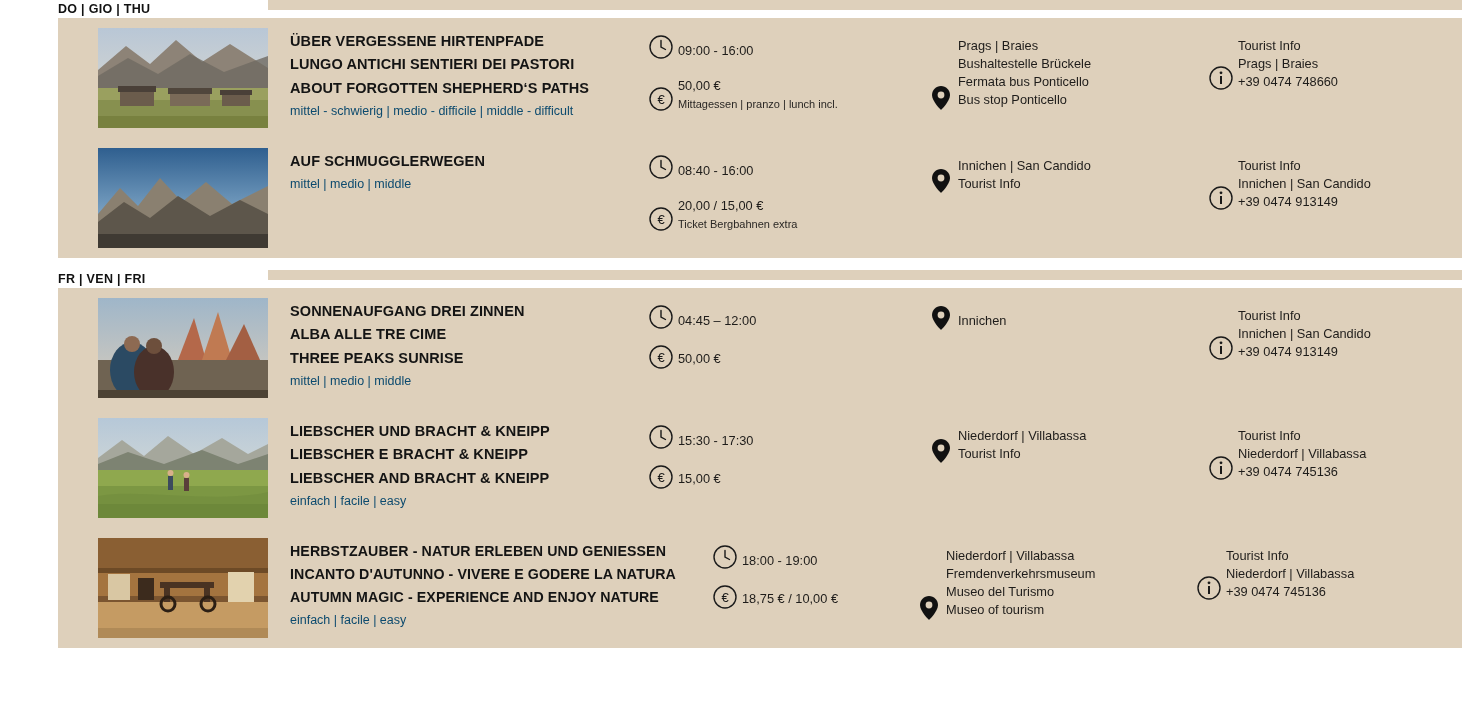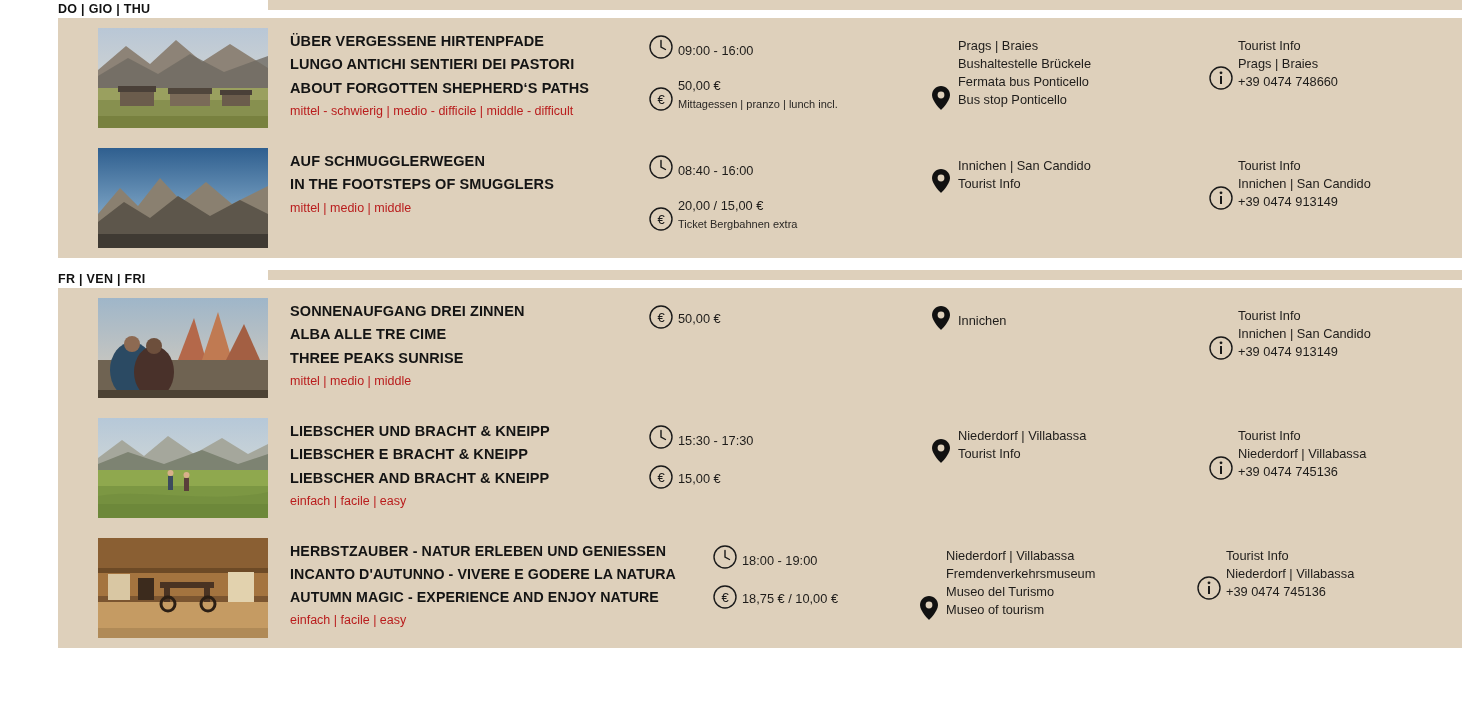--- a/index.html
+++ b/index.html
@@ -109,21 +109,21 @@
     line-height: 1.62;
     letter-spacing: .1px;
     color: #141414;
     white-space: nowrap;
   }
   .titles .t.wide { font-size: 14.2px; }
   .titles .diff {
     margin-top: 4px;
     font-size: 12.5px;
     font-weight: normal;
-    color: #b91c1c;
+    color: #0c4a6e;
   }
 
   .col-time {
     flex: 0 0 280px;
     padding-top: 6px;
   }
   .info-line {
     display: flex;
     align-items: flex-end;
     margin-bottom: 14px;
@@ -275,21 +275,20 @@
                 </linearGradient>
               </defs>
               <rect width="170" height="100" fill="url(#g2)"></rect>
               <path d="M0 66 L22 40 L40 58 L62 30 L84 54 L108 34 L134 56 L170 38 L170 100 L0 100 Z" fill="#8a8070"></path>
               <path d="M0 74 L26 54 L52 70 L80 48 L112 68 L142 52 L170 66 L170 100 L0 100 Z" fill="#5d564b"></path>
               <rect x="0" y="86" width="170" height="14" fill="#3f3a33"></rect>
             </svg>
           </div>
           <div class="titles">
             <div class="t">AUF SCHMUGGLERWEGEN</div>
-            <div class="t">IN THE FOOTSTEPS OF SMUGGLERS</div>
             <div class="diff">mittel | medio | middle</div>
           </div>
           <div class="col-time">
             <div class="info-line">
               <span class="ico">
                 <svg width="26" height="26" viewBox="0 0 26 26">
                     <circle cx="13" cy="13" r="11" fill="none" stroke="#1a1a1a" stroke-width="1.4"></circle>
                     <path d="M13 6.5 L13 13 L17.5 15.5" fill="none" stroke="#1a1a1a" stroke-width="1.4" stroke-linecap="round"></path>
                   </svg>
               </span>
@@ -375,20 +374,29 @@
               <rect x="0" y="92" width="170" height="8" fill="#4c4234"></rect>
             </svg>
           </div>
           <div class="titles">
             <div class="t">SONNENAUFGANG DREI ZINNEN</div>
             <div class="t">ALBA ALLE TRE CIME</div>
             <div class="t">THREE PEAKS SUNRISE</div>
             <div class="diff">mittel | medio | middle</div>
           </div>
           <div class="col-time">
+            <div class="info-line">
+              <span class="ico">
+                <svg width="26" height="26" viewBox="0 0 26 26">
+                    <circle cx="13" cy="13" r="11" fill="none" stroke="#1a1a1a" stroke-width="1.4"></circle>
+                    <path d="M13 6.5 L13 13 L17.5 15.5" fill="none" stroke="#1a1a1a" stroke-width="1.4" stroke-linecap="round"></path>
+                  </svg>
+              </span>
+              <span class="txt">04:45 – 12:00</span>
+            </div>
             <div class="info-line">
               <span class="ico">
                 <svg width="26" height="26" viewBox="0 0 26 26">
                     <circle cx="13" cy="13" r="11" fill="none" stroke="#1a1a1a" stroke-width="1.4"></circle>
                     <text x="13" y="18" font-size="13" font-family="Liberation Sans, sans-serif" text-anchor="middle" fill="#1a1a1a">€</text>
                   </svg>
               </span>
               <span class="txt">
                 <span>50,00 €</span>
                 <div class="sub"></div>

